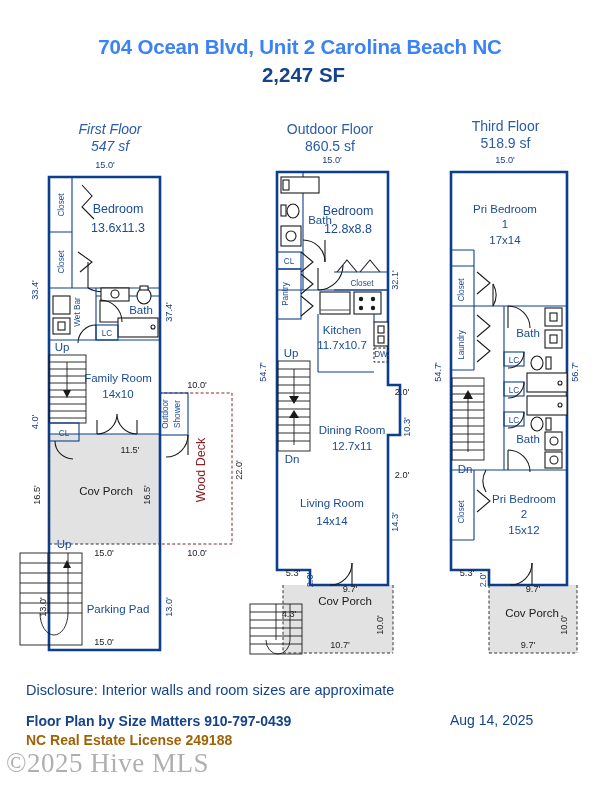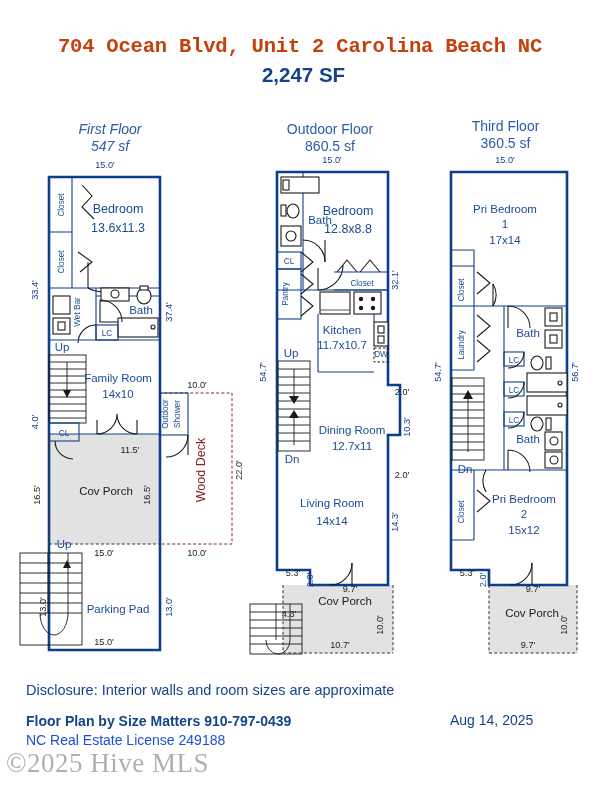--- a/index.html
+++ b/index.html
@@ -3,32 +3,32 @@
 <meta charset="utf-8">
 <style>
   html,body{margin:0;padding:0;}
   body{
     width:600px;height:800px;background:#ffffff;
     font-family:"Liberation Sans", sans-serif;
     color:#14438c;position:relative;overflow:hidden;
   }
   
   #header{position:absolute;left:0;top:34px;width:600px;text-align:center;}
-  #title-line1{font-size:20.5px;font-weight:bold;letter-spacing:-0.2px;color:#c2410c;line-height:26px;font-family:Liberation Mono, monospace;}
+  #title-line1{font-size:20.5px;font-weight:bold;letter-spacing:-0.2px;color:#3b82f6;line-height:26px;}
   #title-line2{font-size:20.5px;font-weight:bold;color:#14438c;line-height:30px;padding-left:7px;}
   
   .floor-head{position:absolute;text-align:center;font-size:14px;color:#2a5ca8;line-height:17px;}
   .floor-head .sf{display:block;}
   
   #plan{position:absolute;left:0;top:0;width:600px;height:800px;}
   
   #footer{position:absolute;left:26px;top:680px;width:560px;}
   #disclosure{font-size:14.5px;color:#14438c;line-height:20px;}
   #byline{font-size:14px;font-weight:bold;color:#14438c;margin-top:12px;line-height:19px;}
-  #license{font-size:14px;font-weight:normal;color:#1d4ed8;line-height:19px;}
+  #license{font-size:14px;font-weight:bold;color:#a16207;line-height:19px;}
   #date{position:absolute;left:450px;top:712px;font-size:14px;color:#14438c;}
   #watermark{position:absolute;left:6px;top:748px;font-family:"Liberation Serif", serif;
     font-size:27px;color:#6f6f6f;opacity:.55;letter-spacing:0.5px;}
   svg{display:block;}
   text{font-family:"Liberation Sans", sans-serif;}
 </style>
 </head>
 <body>
 
 <div id="header">
@@ -39,21 +39,21 @@
 <div class="floor-head" style="left:50px;top:121px;width:120px;font-style:italic;">
   <span>First Floor</span>
   <span class="sf">547 sf</span>
 </div>
 <div class="floor-head" style="left:270px;top:121px;width:120px;">
   <span>Outdoor Floor</span>
   <span class="sf">860.5 sf</span>
 </div>
 <div class="floor-head" style="left:448px;top:118px;width:115px;">
   <span>Third Floor</span>
-  <span class="sf">360.5 sf</span>
+  <span class="sf">518.9 sf</span>
 </div>
 
 <svg id="plan" viewBox="0 0 600 800">
   <defs>
     <style>
       .wall      { stroke:#0b3e8c; stroke-width:2.6; fill:none; }
       .wall-thin { stroke:#0b3e8c; stroke-width:1.1; fill:none; }
       .fix       { stroke:#1a1a1a; stroke-width:1.1; fill:#ffffff; }
       .fix-g     { stroke:#555555; stroke-width:1.0; fill:none; }
       .door      { stroke:#1a1a1a; stroke-width:1.1; fill:none; }

